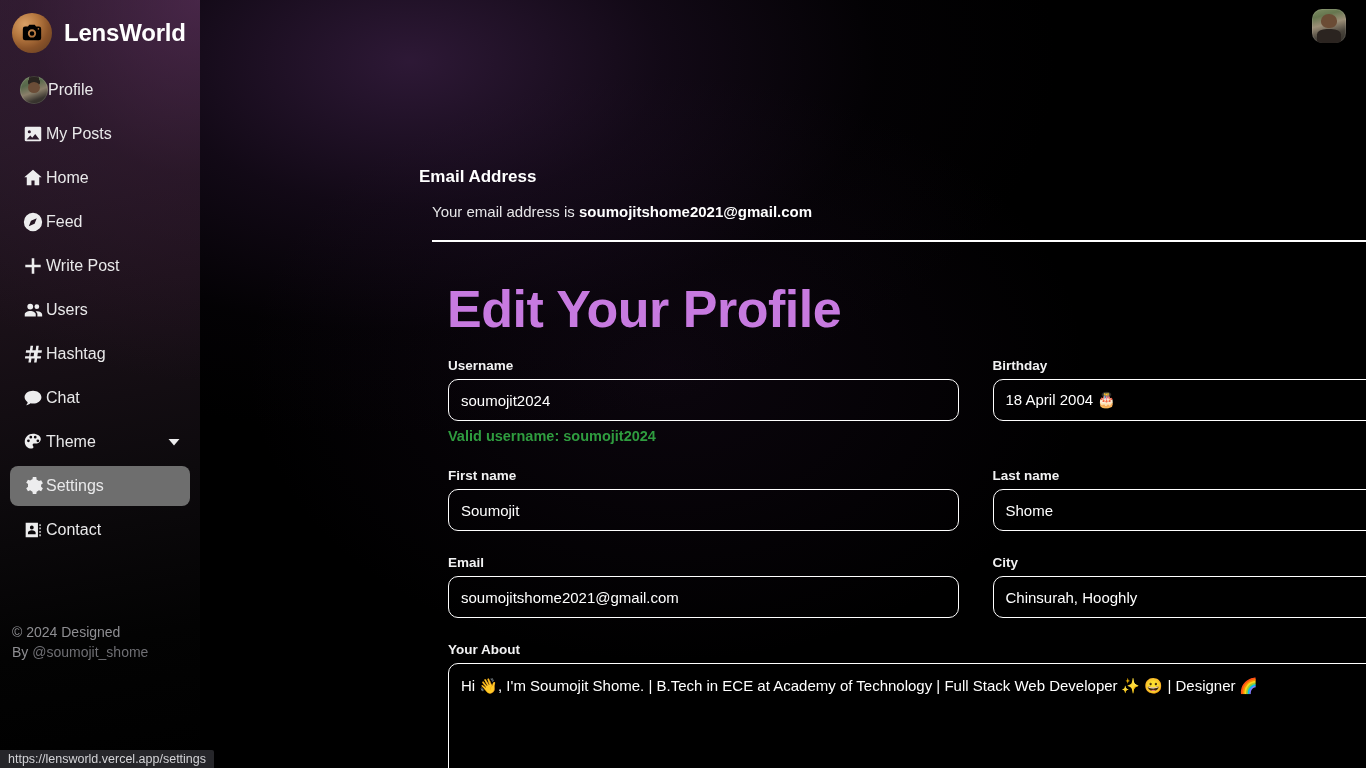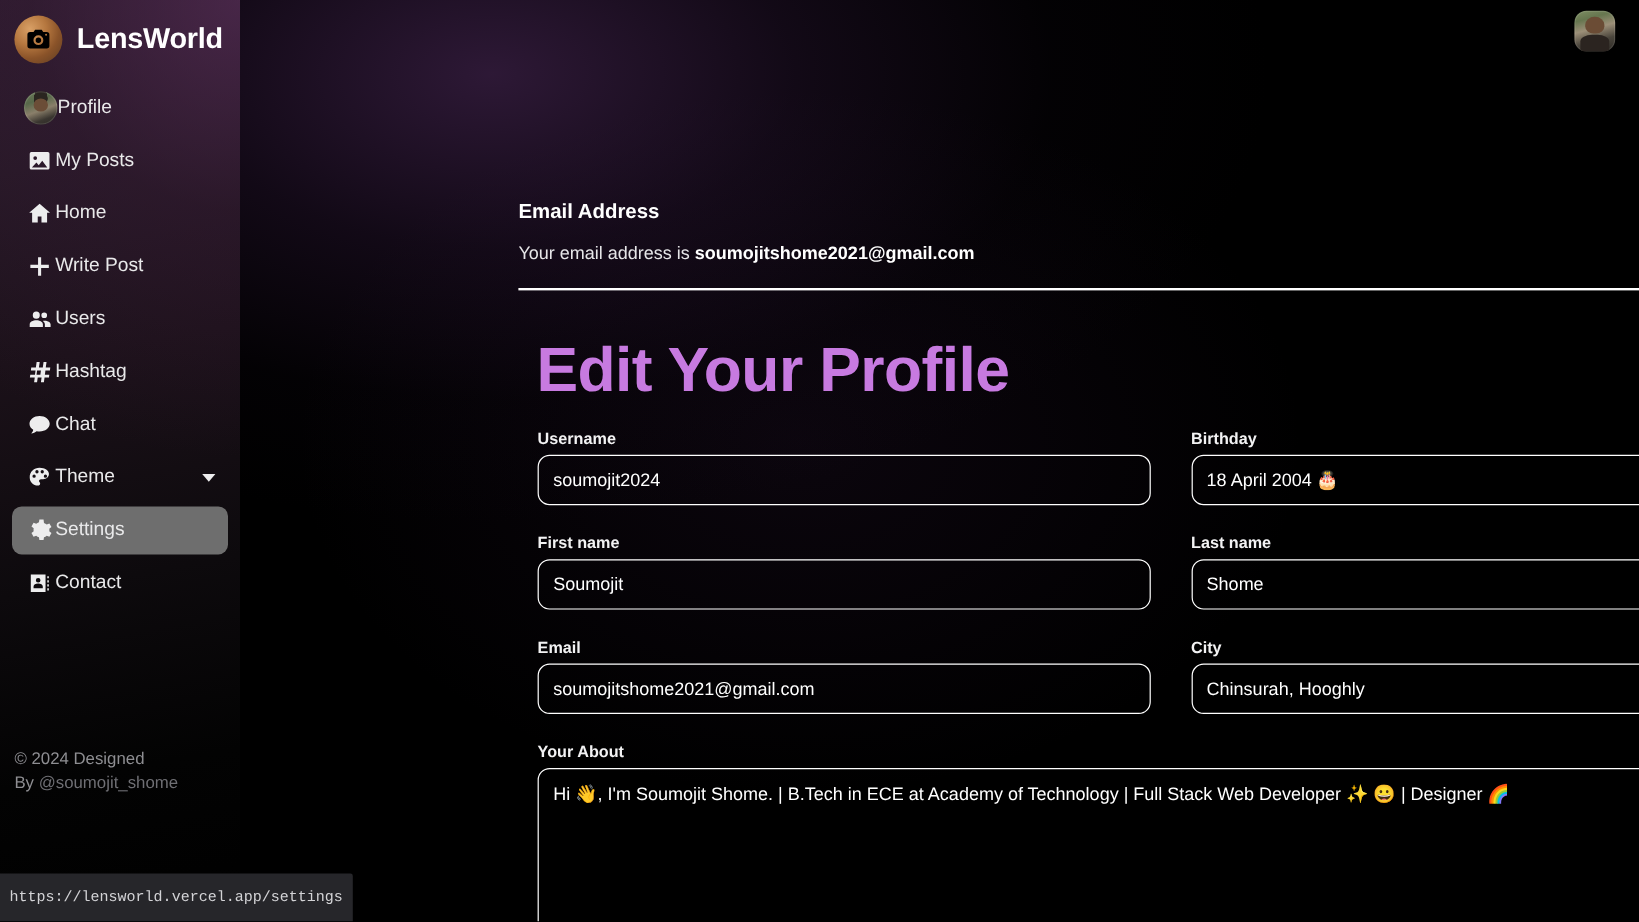--- a/index.html
+++ b/index.html
@@ -114,21 +114,21 @@
     background: #2b2420;
   }
 
   .page-title {
     position: absolute; left: 232px; top: 76px;
     font-size: 66px; line-height: 72px; font-weight: 800;
     color: #c77ae0; letter-spacing: -1px;
   }
 
   .section-label {
-    position: absolute; left: 232px; top: 167px;
+    position: absolute; left: 219px; top: 167px;
     font-size: 17px; font-weight: 700; color: #ffffff;
   }
   .email-line {
     position: absolute; left: 232px; top: 203px;
     font-size: 15px; color: #e6e6e8;
   }
   .email-line b { color: #ffffff; font-weight: 700; }
 
   .divider {
     position: absolute; left: 232px; top: 240px;
@@ -174,27 +174,26 @@
   }
   .valid-msg {
     margin-top: 7px; font-size: 14.5px; font-weight: 700; color: #2f9c3f;
   }
   .spacer-20 { height: 24px; }
   .spacer-24 { height: 24px; }
 
   
   #statusbar {
     position: absolute; left: 0; bottom: 0;
-    height: 40px; padding: 0 8px;
+    height: 18px; padding: 0 8px;
     display: flex; align-items: center;
     background: #26262a;
     color: #d3d3d6; font-size: 12.5px;
     z-index: 40;
     border-top-right-radius: 2px;
-    font-family: Liberation Mono, monospace;
   }
 </style>
 </head>
 <body>
 
 <div id="app">
 
   <aside id="sidebar">
 
     <div class="brand">
@@ -224,20 +223,28 @@
 
       <div class="nav-item">
         <span class="nav-icon">
           <svg viewBox="0 0 24 24">
               <path d="M12 3L2.5 11.2h2.7V20h5.1v-5.3h3.4V20h5.1v-8.8h2.7L12 3z"></path>
             </svg>
         </span>
         <span class="nav-label">Home</span>
       </div>
 
+      <div class="nav-item">
+        <span class="nav-icon">
+          <svg viewBox="0 0 24 24">
+              <path d="M12 2a10 10 0 1 0 0 20 10 10 0 0 0 0-20zm4.1 5.9l-2.3 5.6a1.4 1.4 0 0 1-.77.77L7.4 16.6l2.3-5.6a1.4 1.4 0 0 1 .77-.77L16.1 7.9z"></path>
+            </svg>
+        </span>
+        <span class="nav-label">Feed</span>
+      </div>
 
       <div class="nav-item">
         <span class="nav-icon">
           <svg viewBox="0 0 24 24">
               <path d="M10.6 3.6h2.8v7h7v2.8h-7v7h-2.8v-7h-7v-2.8h7z"></path>
             </svg>
         </span>
         <span class="nav-label">Write Post</span>
       </div>
 
@@ -321,20 +328,21 @@
     <div class="divider"></div>
 
     <h2 class="form-title">Edit Your Profile</h2>
 
     <div class="form-grid">
 
       <div class="row">
         <div class="field">
           <label class="field-label">Username</label>
           <input class="field-input" type="text" value="soumojit2024" style="">
+          <div class="valid-msg">Valid username: soumojit2024</div>
         </div>
         <div class="field">
           <label class="field-label">Birthday</label>
           <input class="field-input" type="text" value="18 April 2004 🎂" style="">
         </div>
       </div>
 
       <div class="spacer-20"></div>
 
       <div class="row">

